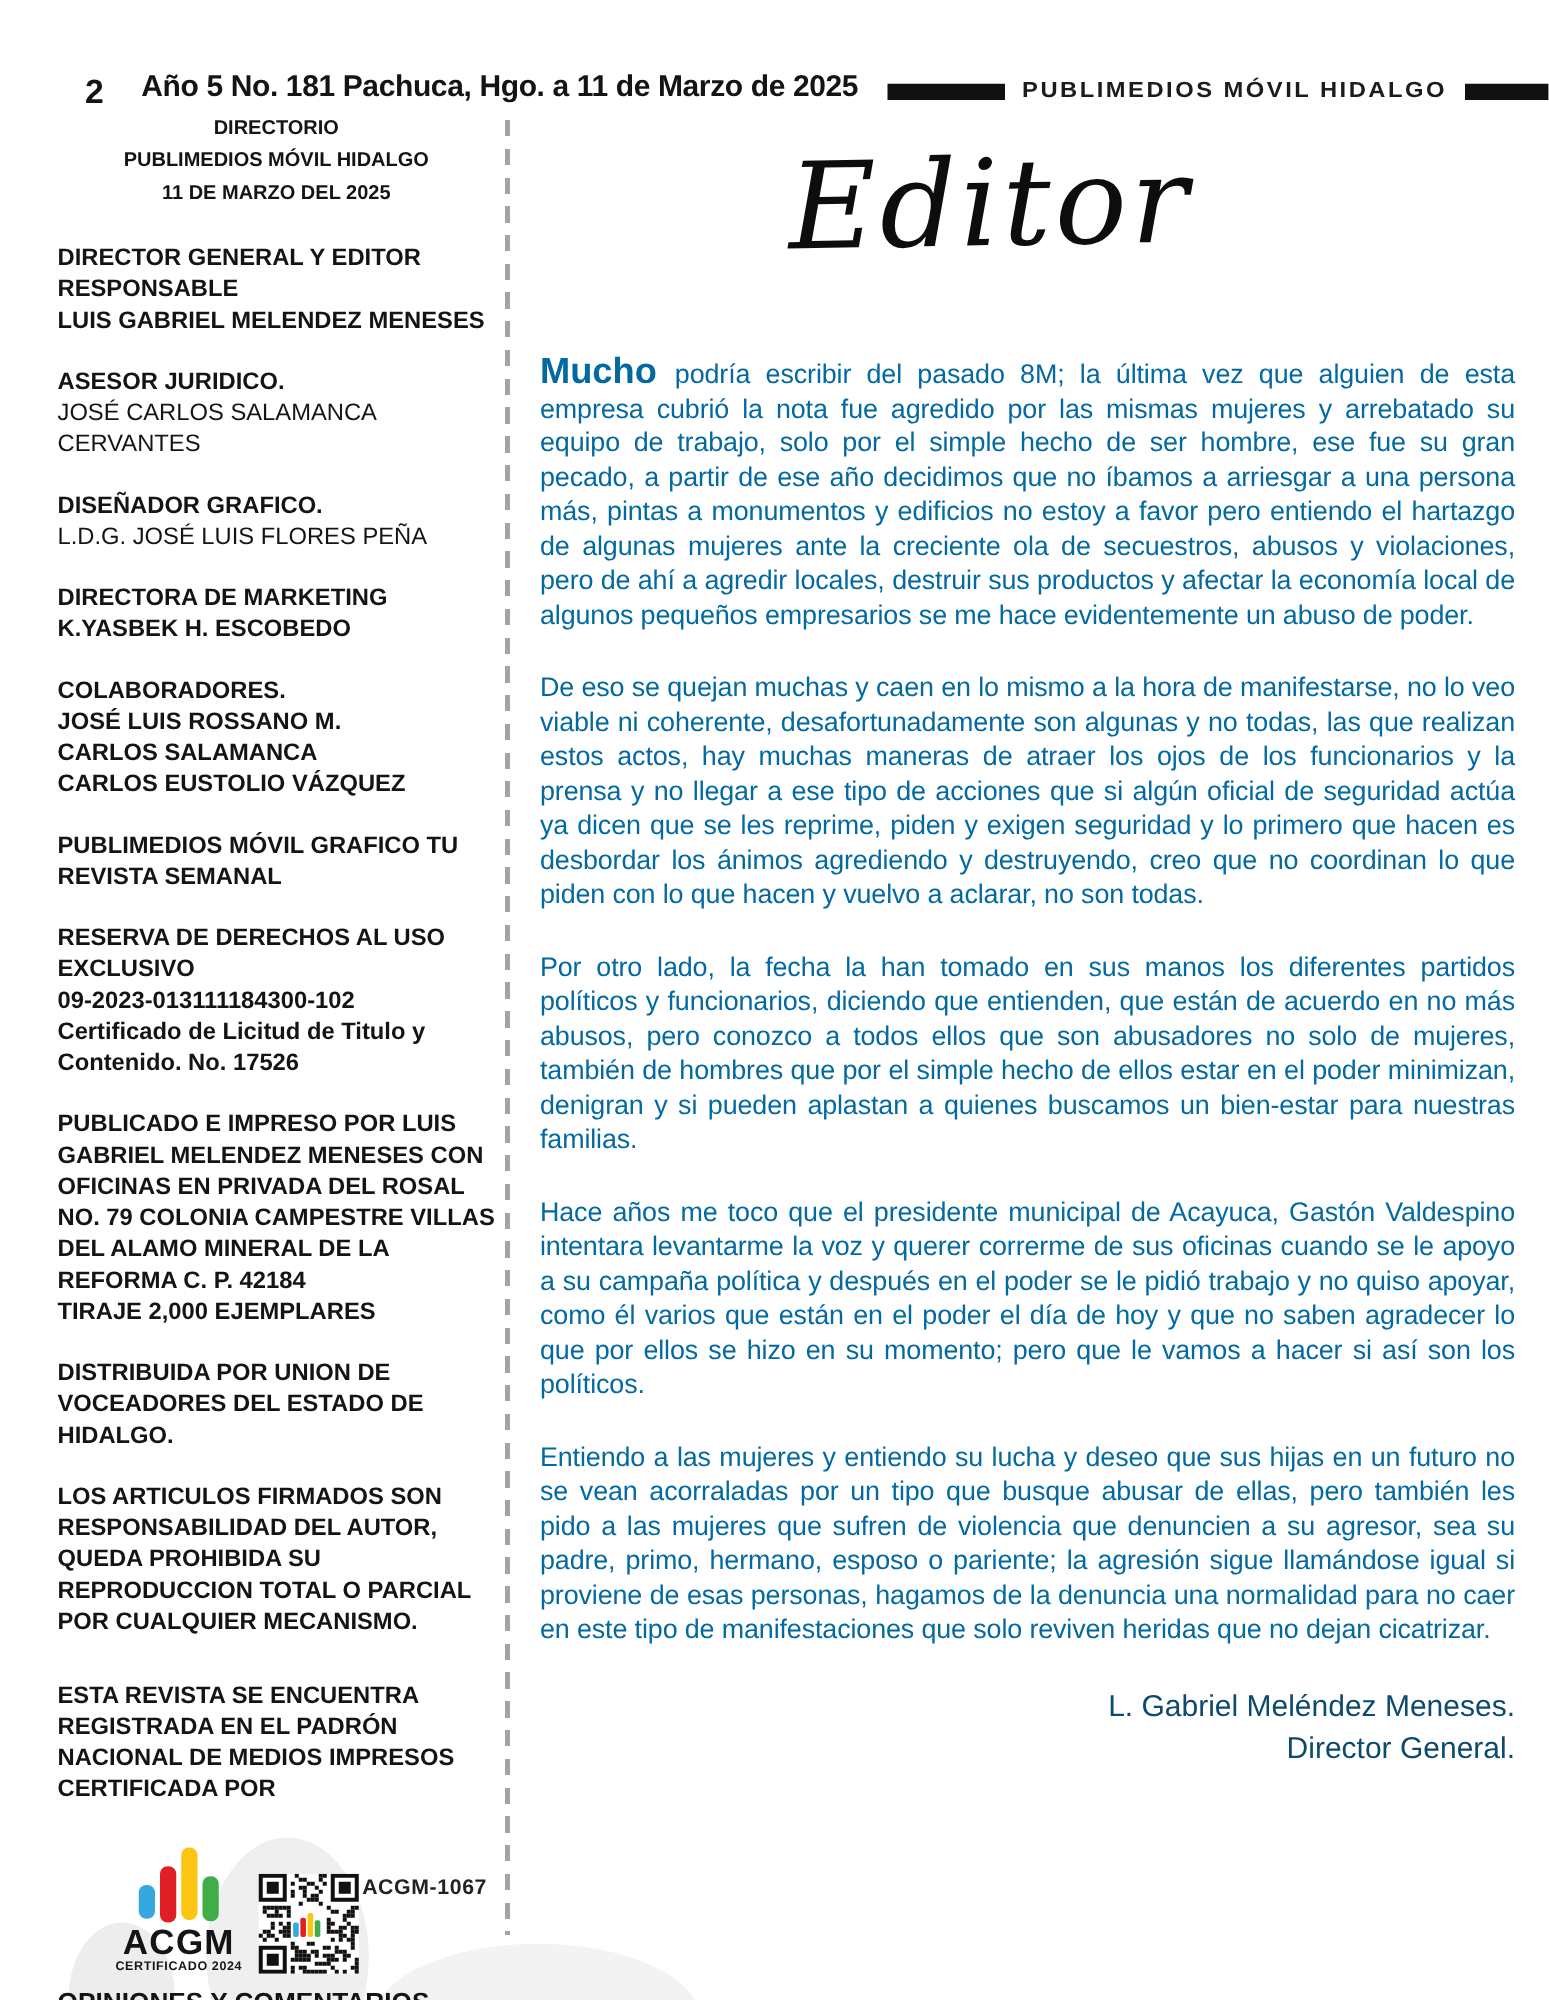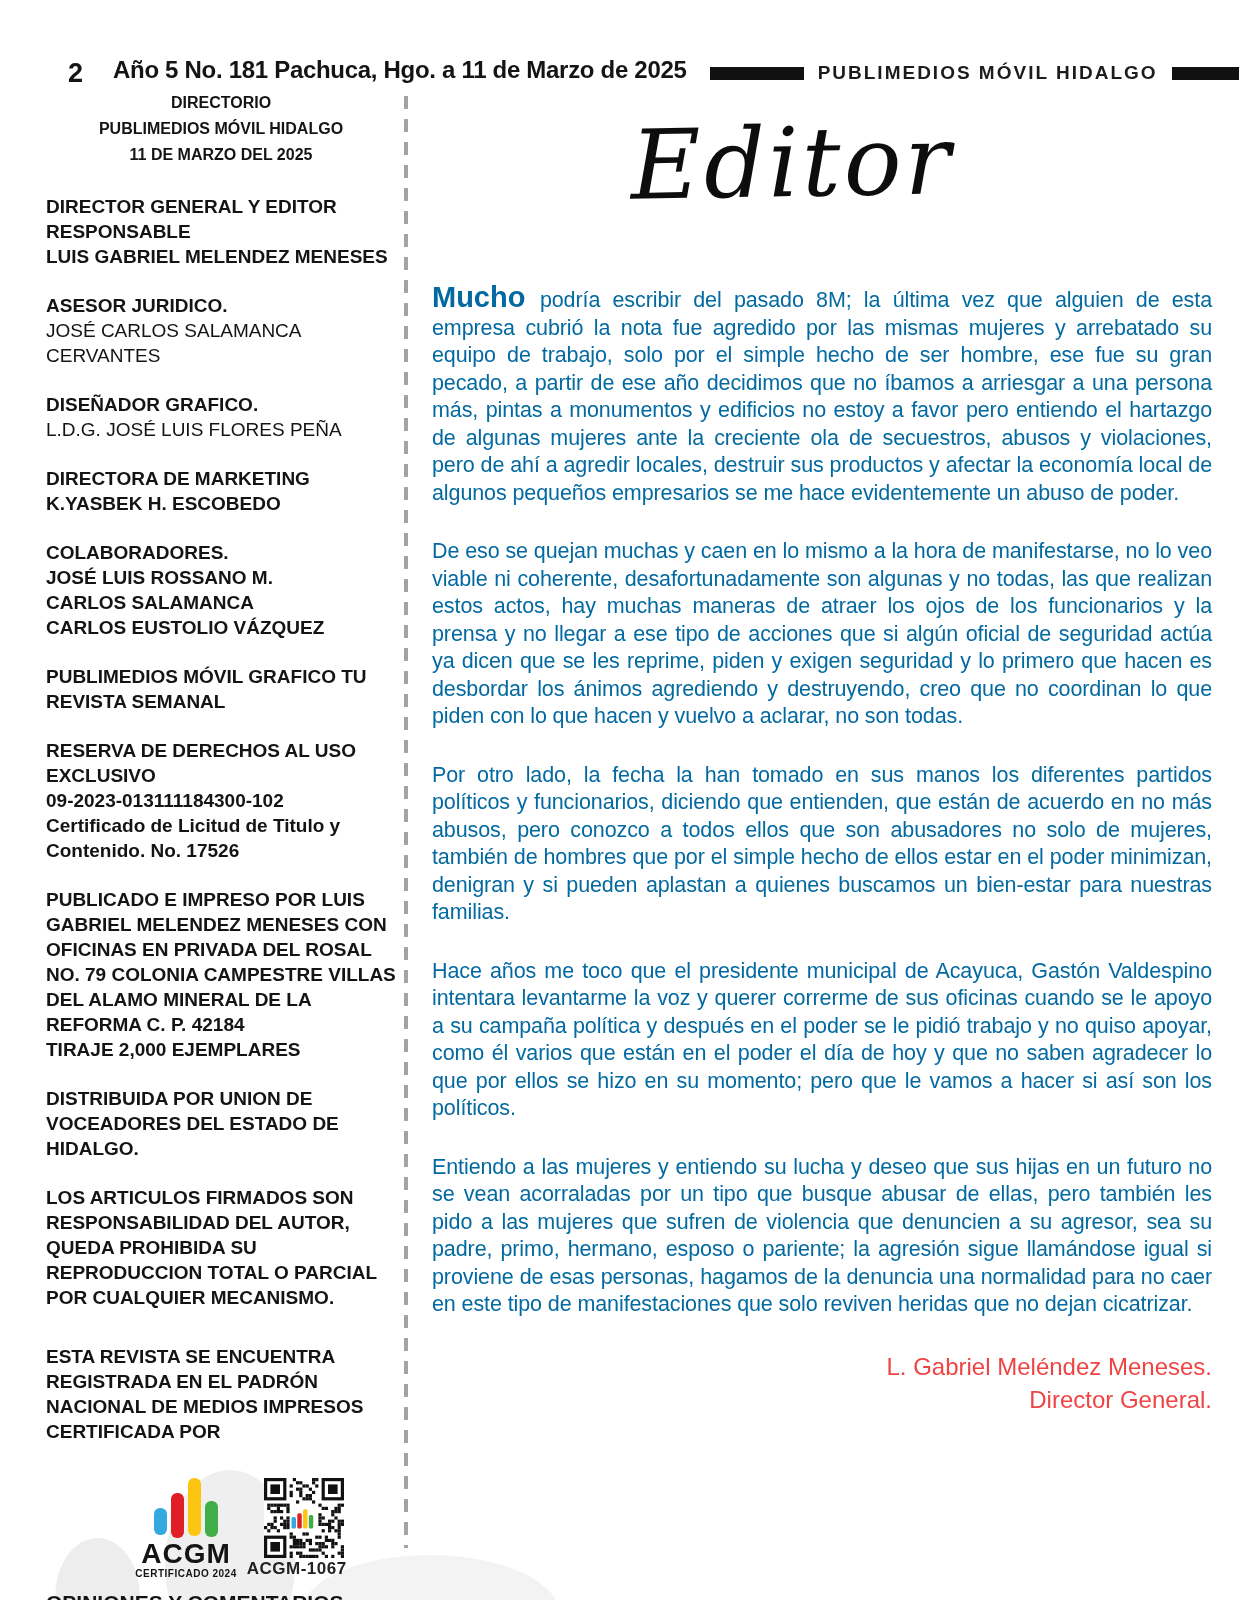--- a/index.html
+++ b/index.html
@@ -38,21 +38,21 @@
   .dir-block .ln{font-weight:700;}
   .dir-block .ln.reg{font-weight:400;}
   .gap-lg{margin-bottom:34px;}
   
   .cert-row{display:flex;justify-content:center;align-items:flex-end;gap:10px;margin:8px 0 12px 40px;}
   .acgm{display:flex;flex-direction:column;align-items:center;}
   .acgm-bars{display:flex;align-items:flex-end;gap:4px;height:60px;}
   .acgm-bar{width:13px;border-radius:6px;}
   .acgm-word{font-size:28px;font-weight:700;letter-spacing:1px;line-height:28px;margin-top:2px;}
   .acgm-cert{font-size:10px;font-weight:700;letter-spacing:0.5px;}
-  .qr-wrap{display:flex;flex-direction:column;align-items:flex-end;}
+  .qr-wrap{display:flex;flex-direction:row;align-items:flex-start;}
   .qr-label{font-size:17px;font-weight:700;color:#222;margin-top:1px;letter-spacing:0.5px;}
   
   .opiniones{font-size:21px;font-weight:700;margin-top:6px;}
   
   .main{position:absolute;left:432px;top:108px;width:780px;}
   .editor-title{
     text-align:center;
     font-family:"DejaVu Serif",serif;
     font-style:italic;font-weight:400;
     font-size:96px;line-height:110px;
@@ -62,21 +62,21 @@
     color:#0d0d0d;
   }
   .article p{
     margin:0 0 31px 0;
     font-size:21.5px;line-height:27.5px;
     text-align:justify;
     color:#0369a1;
     letter-spacing:-0.1px;
   }
   .article p .lead{font-weight:700;font-size:29px;letter-spacing:0;}
-  .signature{margin-top:30px;text-align:right;font-size:24px;line-height:33px;color:#ef4444;}
+  .signature{margin-top:30px;text-align:right;font-size:24px;line-height:33px;color:#0c4a6e;}
   
   .blob{position:absolute;background:#ededed;border-radius:50%;}
   .blob1{left:55px;top:1538px;width:85px;height:120px;}
   .blob2{left:165px;top:1470px;width:130px;height:190px;background:#efefef;}
   .blob3{left:300px;top:1555px;width:260px;height:120px;background:#f3f3f3;}
 </style>
 </head>
 <body>
 
 <div class="page">

